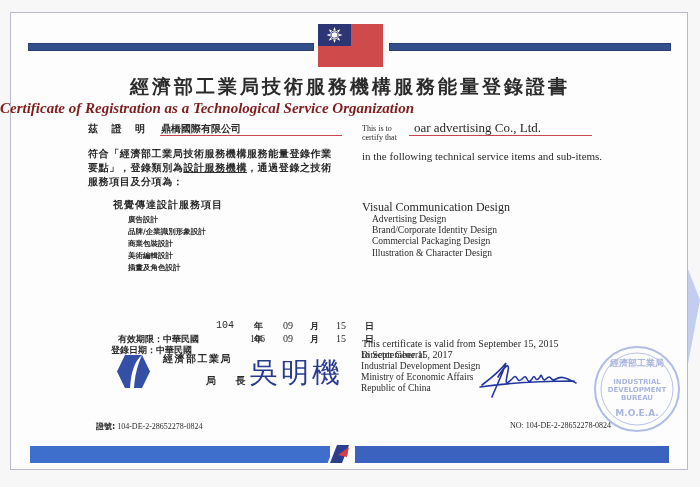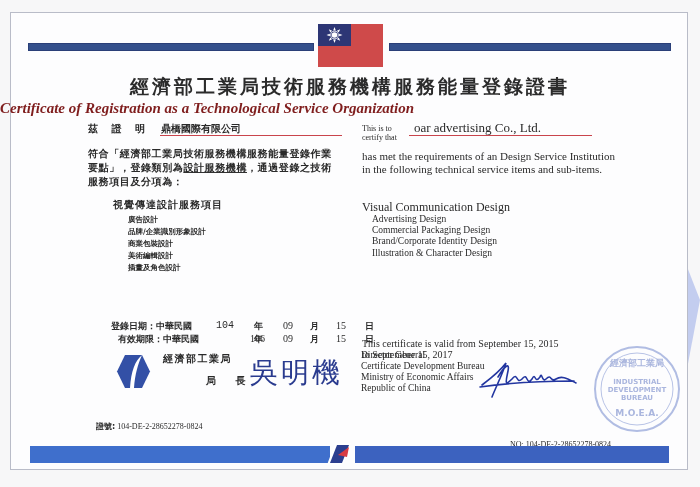--- a/index.html
+++ b/index.html
@@ -45,21 +45,21 @@
   .date-row span { position: absolute; white-space: nowrap; }
   .valid-en { left: 362px; top: 338px; font-size: 10px; line-height: 11px; }
   .logo { position: absolute; left: 116px; top: 354px; width: 35px; height: 35px; }
   .org-zh { left: 163px; top: 352px; font-size: 10px; font-weight: bold; letter-spacing: 1.5px; }
   .head-zh { left: 206px; top: 374px; font-size: 10px; font-weight: bold; letter-spacing: 8px; }
   .seal-name { left: 250px; top: 354px; font-family: "DejaVu Serif", serif; font-size: 28px; font-weight: normal; color: #2a3b8f; letter-spacing: 3px; text-align: right; }
   .director-en { left: 361px; top: 350px; font-size: 9.5px; line-height: 11px; }
   .signature { position: absolute; left: 478px; top: 357px; width: 100px; height: 42px; }
   .seal { position: absolute; left: 592px; top: 344px; width: 90px; height: 90px; }
   .no-zh { left: 96px; top: 421px; font-size: 8px; }
-  .no-en { left: 510px; top: 440px; font-size: 8px; }
+  .no-en { left: 510px; top: 421px; font-size: 8px; }
   .botbar { position: absolute; top: 446px; height: 17px; background: #3f6fcc; }
   .botbar.left { left: 30px; width: 300px; }
   .botbar.right { left: 355px; width: 314px; background: #3c62bf; }
   .botlogo { position: absolute; left: 327px; top: 443px; width: 32px; height: 22px; }
 </style>
 </head>
 <body>
 
 <svg class="wm" viewBox="0 0 700 487">
   <polygon points="530,218 668,218 700,300 668,470 530,470 464,330" fill="#c3cdef"></polygon>
@@ -99,42 +99,41 @@
 
 <div class="abs certify-en-label">
   <div>This is to</div>
   <div>certify that</div>
 </div>
 <div class="abs company-en">oar advertising Co., Ltd.</div>
 <div class="uline-red" style="left:409px;top:135px;width:183px;"></div>
 
 <div class="abs zh desc-zh"><span>符合「經濟部工業局技術服務機構服務能量登錄作業要點」，登錄類別為</span><u>設計服務機構</u><span>，通過登錄之技術服務項目及分項為：</span></div>
 <div class="abs desc-en">
-  <div>has met the requirements of an Design Service Institution</div>
   <div>in the following technical service items and sub-items.</div>
 </div>
 
 <div class="abs zh svc-zh-title">視覺傳達設計服務項目</div>
 <div class="abs zh svc-zh-list">
   <div>廣告設計</div>
   <div>品牌/企業識別形象設計</div>
   <div>商業包裝設計</div>
   <div>美術編輯設計</div>
   <div>插畫及角色設計</div>
 </div>
 <div class="abs svc-en-title">Visual Communication Design</div>
 <div class="abs svc-en-list">
   <div>Advertising Design</div>
+  <div>Brand/Corporate Identity Design</div>
   <div>Commercial Packaging Design</div>
-  <div>Brand/Corporate Identity Design</div>
   <div>Illustration &amp; Character Design</div>
 </div>
 
 <div class="date-row zh" style="top:320px;">
-  <span style="left:0;font-weight:bold;">登錄日期：中華民國</span>
+  <span style="left:0;font-weight:bold;margin-top:24px;">登錄日期：中華民國</span>
   <span style="left:105px;font-family:Liberation Mono, monospace;font-size:10px;">104</span>
   <span style="left:143px;font-weight:bold;">年</span>
   <span style="left:172px;font-family:'Liberation Serif',serif;font-size:10px;">09</span>
   <span style="left:199px;font-weight:bold;">月</span>
   <span style="left:225px;font-family:'Liberation Serif',serif;font-size:10px;">15</span>
   <span style="left:254px;font-weight:bold;">日</span>
 </div>
 <div class="date-row zh" style="top:333px;">
   <span style="left:7px;font-weight:bold;">有效期限：中華民國</span>
   <span style="left:105px;font-family:'Liberation Serif',serif;font-size:10px;margin-left:34px;">106</span>
@@ -152,21 +151,21 @@
 <svg class="logo" viewBox="0 0 35 35">
   <polygon points="9,1 26,1 34,17.5 26,34 9,34 1,17.5" fill="#3350a6"></polygon>
   <path d="M26,1 C19,7 15,17 14,34 L18,34 C19,20 22,10 26,1 Z" fill="#fff"></path>
 </svg>
 <div class="abs zh org-zh">經濟部工業局</div>
 <div class="abs zh head-zh">局 長</div>
 <div class="abs seal-name">吳明機</div>
 
 <div class="abs director-en">
   <div>Director General</div>
-  <div>Certificate Development Bureau</div>
+  <div>Industrial Development Design</div>
   <div>Ministry of Economic Affairs</div>
   <div>Republic of China</div>
 </div>
 
 <svg class="signature" viewBox="0 0 100 42">
   <path d="M4,28 C12,22 22,14 28,6 C24,18 18,30 14,40 M20,20 C26,10 32,4 30,14 C28,24 26,30 34,22 C40,14 38,28 44,22 C50,14 48,30 54,22 C58,14 56,28 62,20 C64,14 64,26 68,22 C74,16 72,26 78,22 C84,18 90,22 98,26 M2,30 C30,26 60,24 96,24" stroke="#2336a0" stroke-width="1.6" fill="none" stroke-linecap="round"></path>
 </svg>
 
 <svg class="seal" viewBox="0 0 90 90">
   <circle cx="45" cy="45" r="42" fill="none" stroke="#b1bde3" stroke-width="2"></circle>

